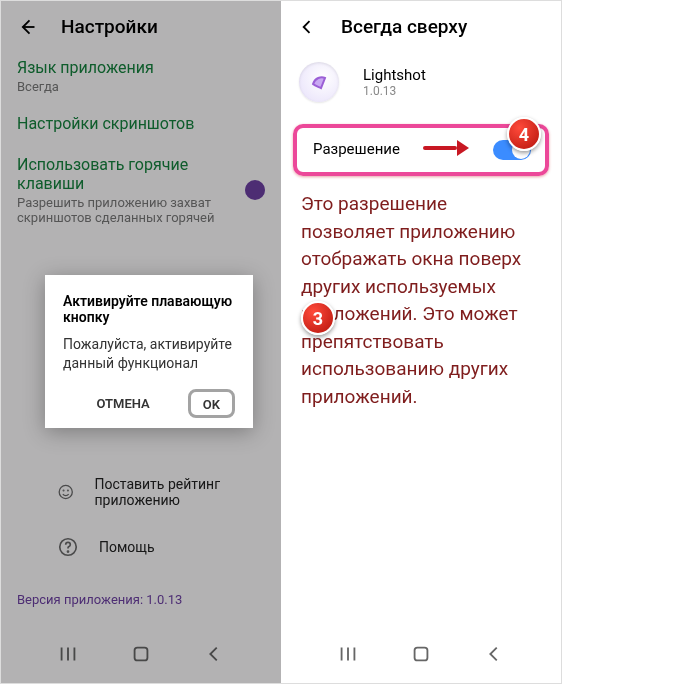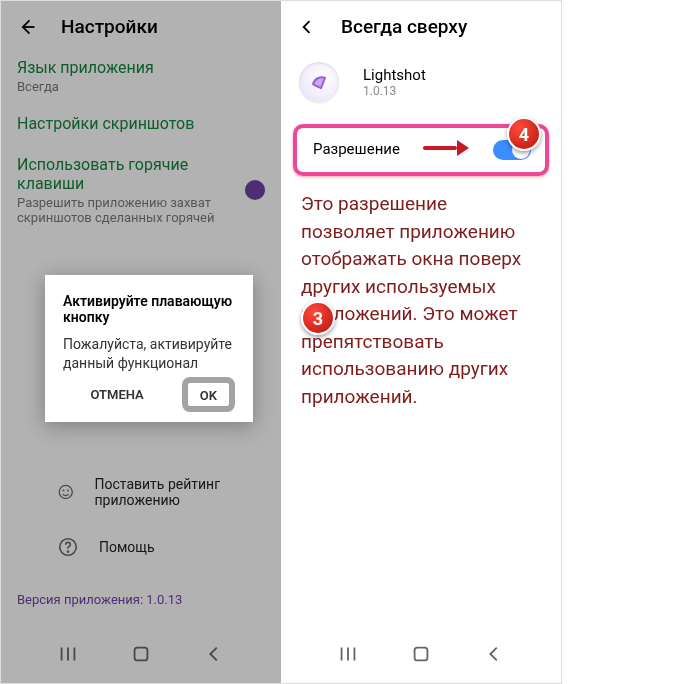--- a/index.html
+++ b/index.html
@@ -18,24 +18,24 @@
   .title { font-size: 19px; font-weight: 500; color: #000; }
 
   .section { padding: 10px 16px; position: relative; z-index: 1; }
   .pref-title { font-size: 16px; color: #15803d; margin-bottom: 2px; }
   .pref-sub { font-size: 13px; color: #777; }
   .pref-row { display: flex; justify-content: space-between; align-items: center; }
 
   
   .dialog { position: absolute; left: 44px; right: 28px; top: 274px; background: #fff; z-index: 10; box-shadow: 0 4px 20px rgba(0,0,0,0.3); padding: 18px 18px 10px 18px; }
   .dialog-title { font-size: 14px; font-weight: 600; color: #000; margin-bottom: 10px; }
-  .dialog-body { font-size: 14px; color: #333; line-height: 1.35; margin-bottom: 4px; }
+  .dialog-body { font-size: 14px; color: #333; line-height: 1.35; margin-bottom: 16px; }
   .dialog-actions { display: flex; justify-content: flex-end; gap: 34px; align-items: center; }
   .dialog-btn { font-size: 13px; font-weight: 600; color: #333; cursor: pointer; padding: 6px 4px; }
-  .ok-wrap { border: 6px solid #a3a3a3; border-radius: 8px; padding: 2px 10px; }
+  .ok-wrap { border: 3px solid #a3a3a3; border-radius: 8px; padding: 2px 10px; }
   .ok-wrap .dialog-btn { padding: 2px 2px; }
 
   
   .toggle-sw { position: relative; width: 34px; height: 18px; background: #c4b2e8; border-radius: 9px; }
   .toggle-sw::after { content:""; position:absolute; right:0; top:-1px; width:20px; height:20px; background:#6b3fa0; border-radius:50%; }
 
   .menu-item { display: flex; align-items: center; gap: 20px; padding: 14px 16px; color: #222; font-size: 14px; position: relative; z-index: 1; margin-left: 40px; }
   .menu-icon { width: 22px; height: 22px; opacity: 0.8; }
 
   .version { padding: 20px 16px; font-size: 13px; color: #6b3fa0; position: relative; z-index: 1; }

